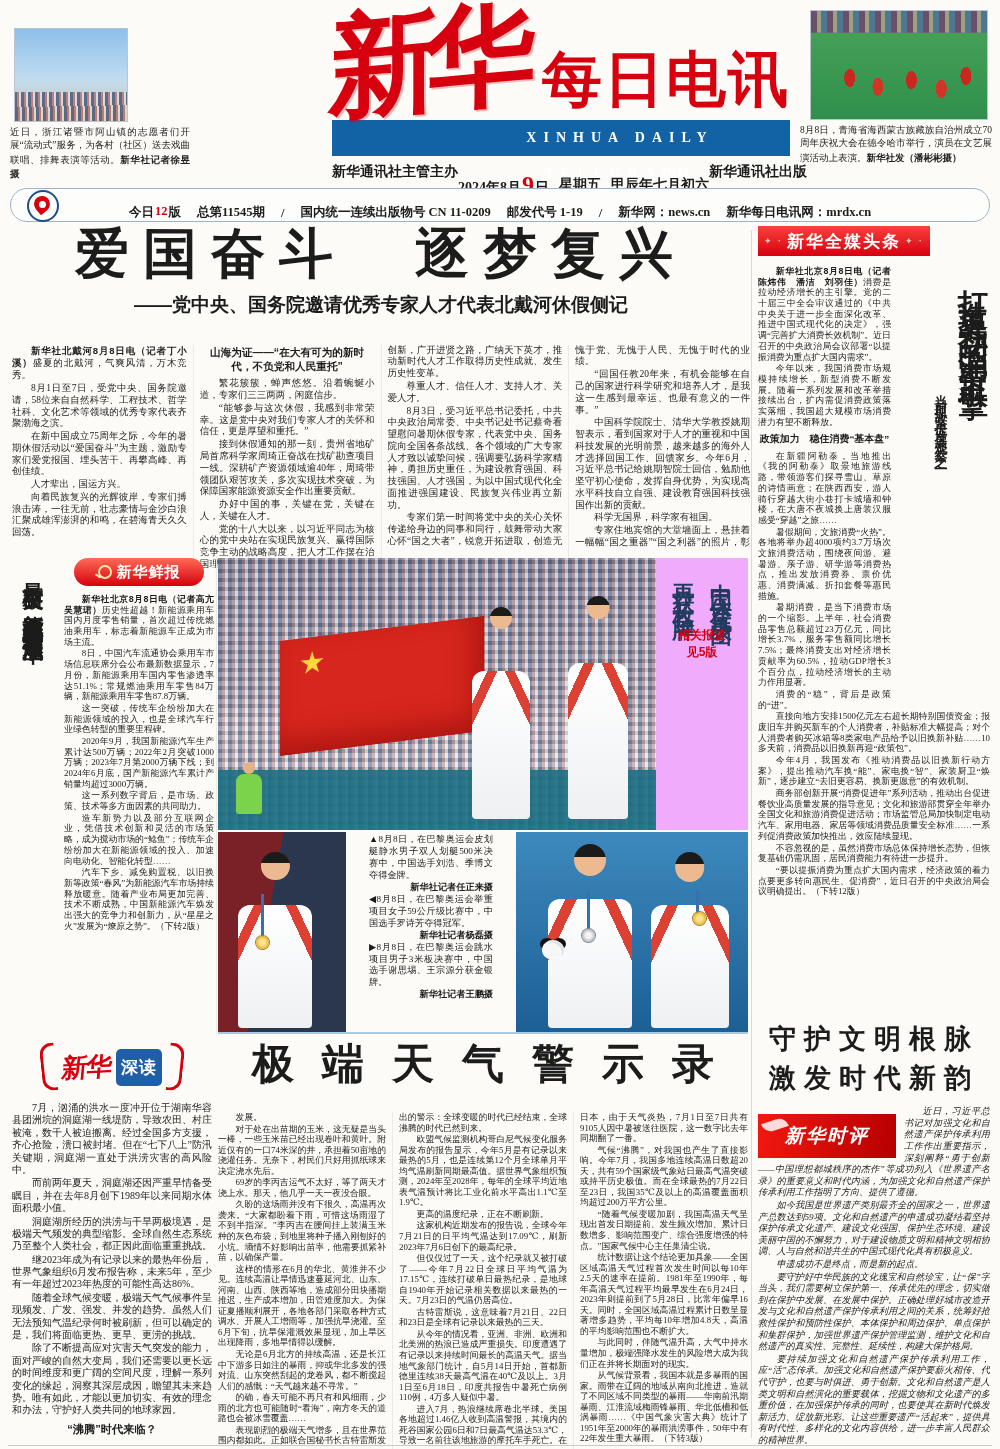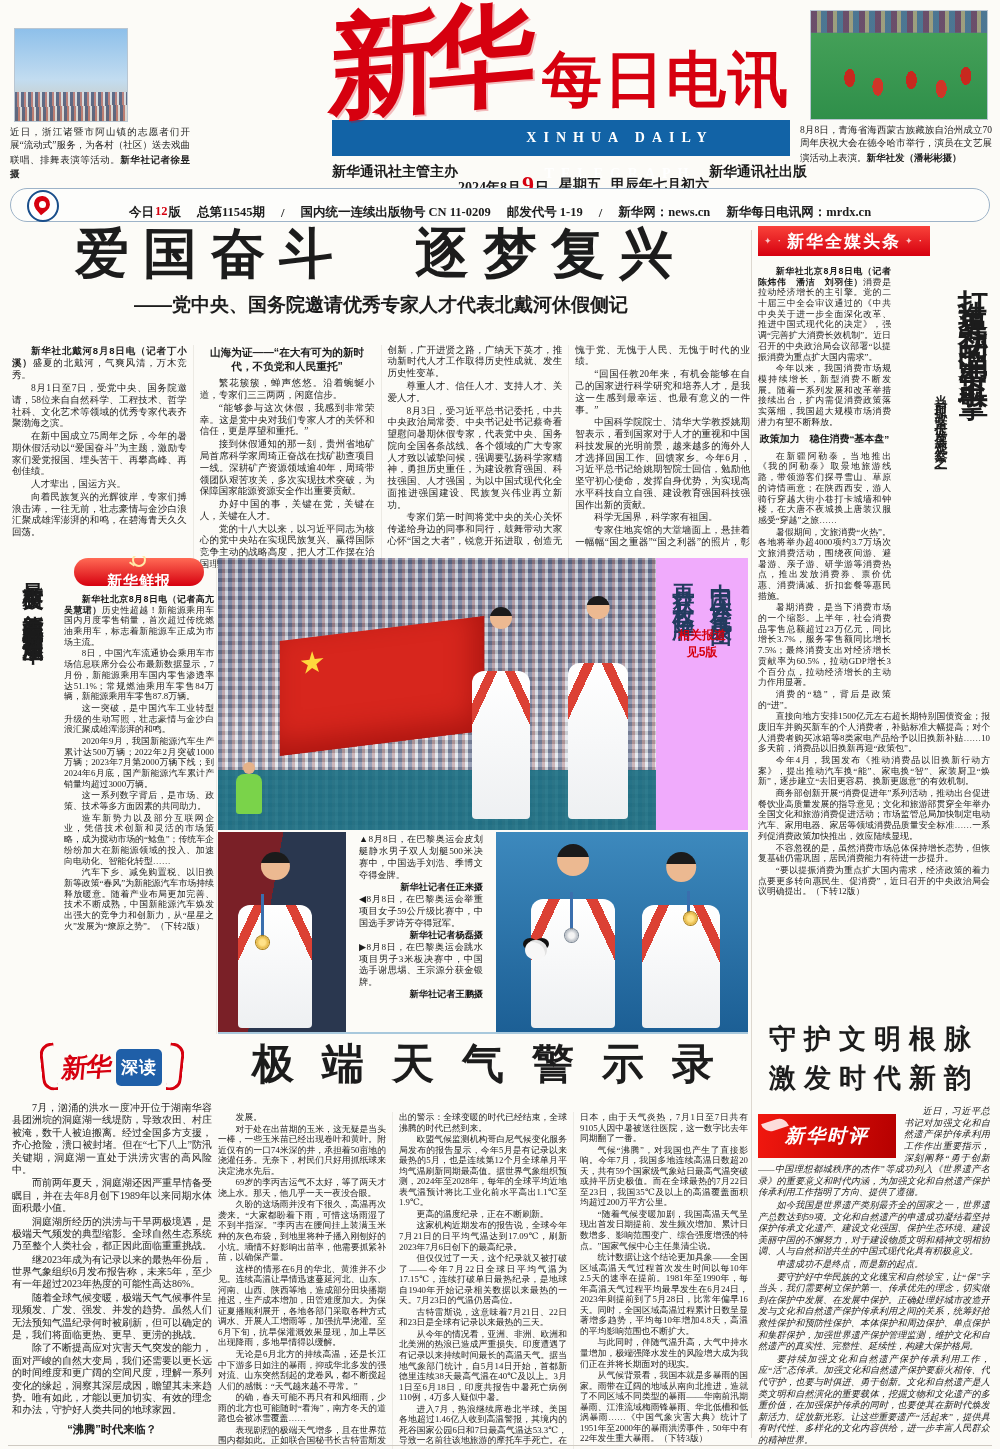--- a/index.html
+++ b/index.html
@@ -94,21 +94,21 @@
   .comm-body{margin-top:8px;font-size:9.2px;line-height:1.26;text-align:justify;font-style:italic;height:340px;overflow:hidden;}
   .comm-date{text-align:right;font-weight:bold;font-style:italic;font-size:10px;padding:2px 6px 0 0;}
 
   
   .midband{position:absolute;left:0;top:556px;width:750px;height:478px;}
   .nev-vert{position:absolute;left:6px;top:10px;width:54px;height:462px;writing-mode:vertical-rl;
     font-size:21px;font-weight:900;letter-spacing:2px;line-height:54px;text-align:start;}
   .fresh{position:absolute;left:64px;top:0;width:150px;height:478px;overflow:hidden;border-right:1px solid #eceae4;padding-right:2px;}
   .fresh-badge{width:130px;height:28px;margin:2px auto 8px;border-radius:14px;
     background:linear-gradient(#ff6a55,#d6000f);color:#fff;display:flex;align-items:center;justify-content:center;
-    gap:5px;font-family:"Liberation Sans","DejaVu Sans",sans-serif;font-weight:bold;font-size:15px;letter-spacing:1px;flex-direction:column;}
+    gap:5px;font-family:"Liberation Sans","DejaVu Sans",sans-serif;font-weight:bold;font-size:15px;letter-spacing:1px;}
   .mag{width:10px;height:10px;border:2px solid #ffe9a8;border-radius:50%;position:relative;flex:0 0 auto;}
   .mag::after{content:"";position:absolute;left:-5px;top:8px;width:6px;height:2px;background:#ffe9a8;transform:rotate(35deg);}
   .fresh-body{font-size:8.9px;line-height:1.2;text-align:justify;}
 
   .photos{position:absolute;left:218px;top:2px;width:530px;height:474px;display:flex;flex-direction:column;
     border-bottom:2px solid #a8c8dc;}
   .photos-top{display:flex;height:272px;}
   .photo-main{flex:1;position:relative;overflow:hidden;
     background:
       linear-gradient(transparent 0 78%, rgba(26,110,130,.9) 78% 100%),
@@ -138,21 +138,21 @@
 
   .sports-head{width:92px;display:flex;flex-direction:column;align-items:center;padding-top:8px;background:#f0abfc;}
   .sh-titles{display:flex;flex-direction:row-reverse;gap:9px;}
   .sh-titles div{writing-mode:vertical-rl;font-size:22px;font-weight:900;color:#223c5f;letter-spacing:7px;line-height:1.3;}
   .sh-note{margin-top:12px;color:#d6000f;font-weight:bold;font-size:12px;line-height:1.45;text-align:center;
     font-family:"Liberation Sans","DejaVu Sans",sans-serif;}
 
   .photos-bottom{display:flex;height:200px;margin-top:2px;}
   .photo-lifter{width:128px;position:relative;overflow:hidden;
     background:linear-gradient(100deg,#7a2027 0 40%,#2a374f 40% 100%);}
-  .pcaptions{width:124px;padding:2px 13px 0;font-size:9.2px;line-height:1.3;text-align:justify;}
+  .pcaptions{width:124px;padding:2px 23px 0;font-size:9.2px;line-height:1.3;text-align:justify;}
   .pcaptions p{margin:0;}
   .pcaptions p.cred{font-family:"Liberation Sans","DejaVu Sans",sans-serif;font-weight:bold;text-align:right;}
   .photo-divers{flex:1;position:relative;overflow:hidden;
     background:linear-gradient(#3d89bd,#1c5f95);}
 
   
   .deep{position:absolute;left:12px;top:1040px;width:200px;height:402px;overflow:hidden;}
   .deep-badge{height:54px;display:flex;align-items:center;justify-content:center;gap:6px;margin-bottom:8px;}
   .deep-badge::before,.deep-badge::after{content:"";width:12px;height:42px;border:3px solid #d6000f;}
   .deep-badge::before{border-right:none;border-radius:12px 0 0 12px;transform:rotate(-6deg);}
@@ -282,21 +282,21 @@
     <div class="nev-vert">最新突破！新能源乘用车零售销量首超燃油车</div>
 
     <div class="fresh">
       <div class="fresh-badge">
           <span class="mag"></span>
           <span>新华鲜报</span>
         </div>
       <div class="fresh-body body">
           <p><b>新华社北京8月8日电（记者高亢　吴慧珺）</b>历史性超越！新能源乘用车国内月度零售销量，首次超过传统燃油乘用车，标志着新能源车正成为市场主流。</p>
           <p>8日，中国汽车流通协会乘用车市场信息联席分会公布最新数据显示，7月份，新能源乘用车国内零售渗透率达51.1%；常规燃油乘用车零售84万辆，新能源乘用车零售87.8万辆。</p>
-          <p>这一突破，是中国汽车工业转型升级的生动写照，壮志豪情与金沙白浪汇聚成雄浑澎湃的和鸣。</p>
+          <p>这一突破，传统车企纷纷加大在新能源领域的投入，也是全球汽车行业绿色转型的重要里程碑。</p>
           <p>2020年9月，我国新能源汽车生产累计达500万辆；2022年2月突破1000万辆；2023年7月第2000万辆下线；到2024年6月底，国产新能源汽车累计产销量均超过3000万辆。</p>
           <p>这一系列数字背后，是市场、政策、技术等多方面因素的共同助力。</p>
           <p>造车新势力以及部分互联网企业，凭借技术创新和灵活的市场策略，成为搅动市场的“鲶鱼”；传统车企纷纷加大在新能源领域的投入、加速向电动化、智能化转型……</p>
           <p>汽车下乡、减免购置税、以旧换新等政策“春风”为新能源汽车市场持续释放暖意。随着产业布局更加完善、技术不断成熟，中国新能源汽车焕发出强大的竞争力和创新力，从“星星之火”发展为“燎原之势”。（下转2版）</p>
         </div>
     </div>
 
     <div class="photos">
       <div class="photos-top">
         <div class="photo-main">

